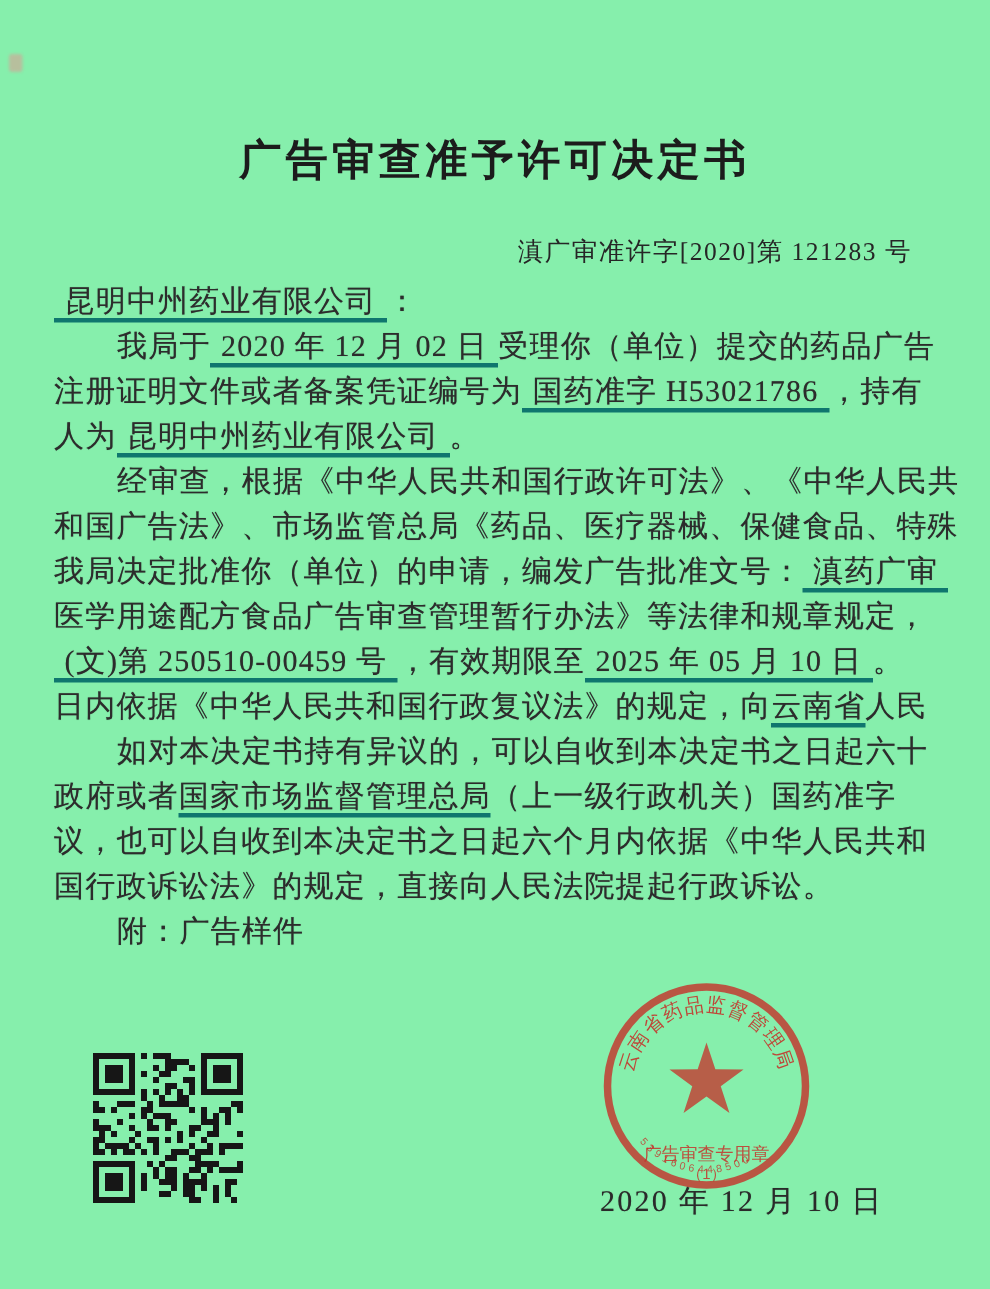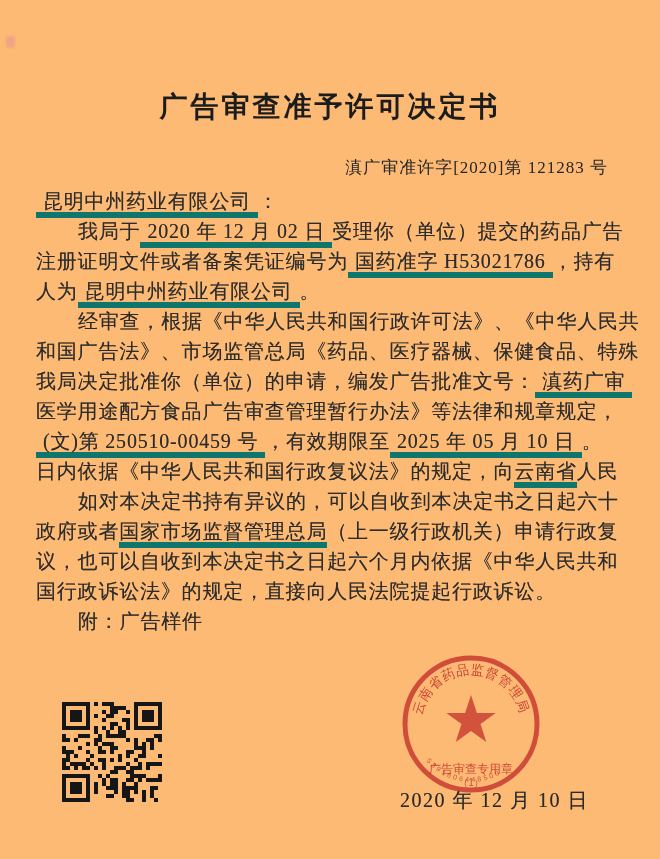--- a/index.html
+++ b/index.html
@@ -1,26 +1,26 @@
 <!DOCTYPE html>
 <html><head>
 <meta charset="utf-8">
 <style>
   html,body{margin:0;padding:0;background:#e9e9e9;}
-  .page{position:relative;width:660px;height:859px;background:#fdba74;overflow:hidden;
+  .page{position:relative;width:660px;height:859px;background:#86efac;overflow:hidden;
         font-family:"Liberation Serif","DejaVu Serif",serif;color:#2c2c2c;}
   .title{position:absolute;top:88px;left:0;width:100%;text-align:center;
          font-family:"Liberation Sans","DejaVu Sans",sans-serif;font-weight:700;
          font-size:28px;letter-spacing:3px;color:#1c1c1c;}
   .ref{position:absolute;top:156px;right:52px;font-size:17px;letter-spacing:1px;color:#262626;}
   .docbody{position:absolute;top:186px;left:36px;width:596px;
            text-shadow:0 0 .5px rgba(40,40,40,.55);}
   .line{height:30px;line-height:30px;font-size:20px;letter-spacing:.8px;white-space:nowrap;}
   .line.indent{padding-left:42px;}
-  .blank{border-bottom:6px solid #0f766e;}
+  .blank{border-bottom:3px solid #0f766e;}
   .pad{padding:0 7px;}
   .qr{position:absolute;left:62px;top:702px;width:100px;height:100px;}
   .seal{position:absolute;left:368px;top:638px;width:210px;height:170px;}
   .issuer{position:absolute;top:712px;left:346px;font-size:19px;letter-spacing:1.5px;
           color:#2a2a2a;text-shadow:0 0 .5px rgba(40,40,40,.5);}
   .date{position:absolute;top:743px;left:400px;font-size:20px;letter-spacing:1.5px;
         color:#2a2a2a;text-shadow:0 0 .5px rgba(40,40,40,.5);margin-top:44px;}
   .speck{position:absolute;left:6px;top:36px;width:9px;height:12px;background:#e89090;
          opacity:.5;border-radius:2px;filter:blur(1px);}
 </style>
@@ -40,21 +40,21 @@
       <div class="line indent"><span>我局于</span><span class="blank pad">2020 年 12 月 02 日</span><span>受理你（单位）提交的药品广告</span></div>
       <div class="line"><span>注册证明文件或者备案凭证编号为</span><span class="blank pad">国药准字 H53021786</span><span>，持有</span></div>
       <div class="line"><span>人为</span><span class="blank pad">昆明中州药业有限公司</span><span>。</span></div>
       <div class="line indent"><span>经审查，根据《中华人民共和国行政许可法》、《中华人民共</span></div>
       <div class="line"><span>和国广告法》、市场监管总局《药品、医疗器械、保健食品、特殊</span></div>
       <div class="line"><span>我局决定批准你（单位）的申请，编发广告批准文号：</span><span class="blank pad">滇药广审</span></div>
       <div class="line"><span>医学用途配方食品广告审查管理暂行办法》等法律和规章规定，</span></div>
       <div class="line"><span class="blank pad">(文)第 250510-00459 号</span><span>，有效期限至</span><span class="blank pad">2025 年 05 月 10 日</span><span>。</span></div>
       <div class="line"><span>日内依据《中华人民共和国行政复议法》的规定，向</span><span class="blank">云南省</span><span>人民</span></div>
       <div class="line indent"><span>如对本决定书持有异议的，可以自收到本决定书之日起六十</span></div>
-      <div class="line"><span>政府或者</span><span class="blank">国家市场监督管理总局</span><span>（上一级行政机关）申请行政复</span></div>
+      <div class="line"><span>政府或者</span><span class="blank">国家市场监督管理总局</span><span>（上一级行政机关）国药准字</span></div>
       <div class="line"><span>议，也可以自收到本决定书之日起六个月内依据《中华人民共和</span></div>
       <div class="line"><span>国行政诉讼法》的规定，直接向人民法院提起行政诉讼。</span></div>
       <div class="line indent"><span>附：广告样件</span></div>
     </div>
 
   <div class="qr"><svg viewBox="0 0 25 25" width="100" height="100" shape-rendering="crispEdges" fill="#161616">
         <rect x="0" y="0" width="1" height="1"></rect>
         <rect x="1" y="0" width="1" height="1"></rect>
         <rect x="2" y="0" width="1" height="1"></rect>
         <rect x="3" y="0" width="1" height="1"></rect>

